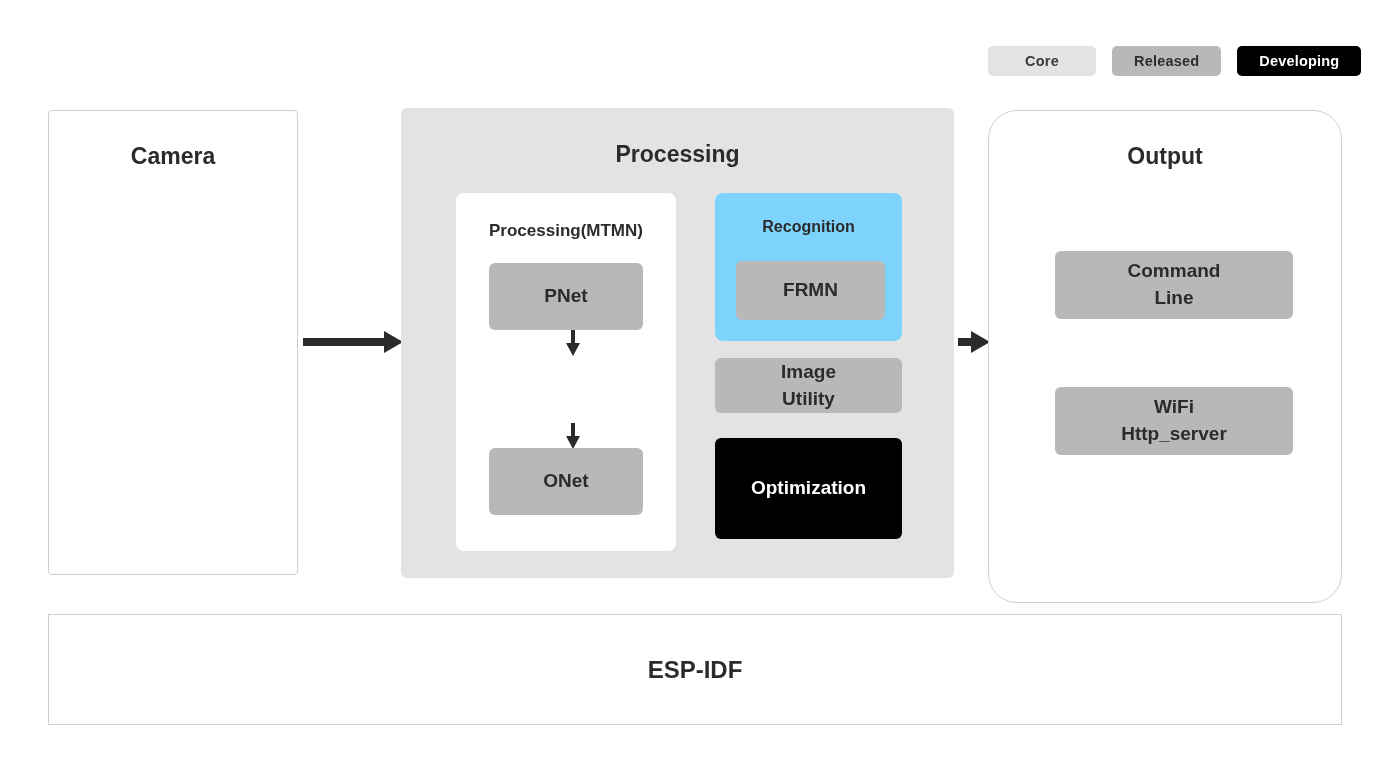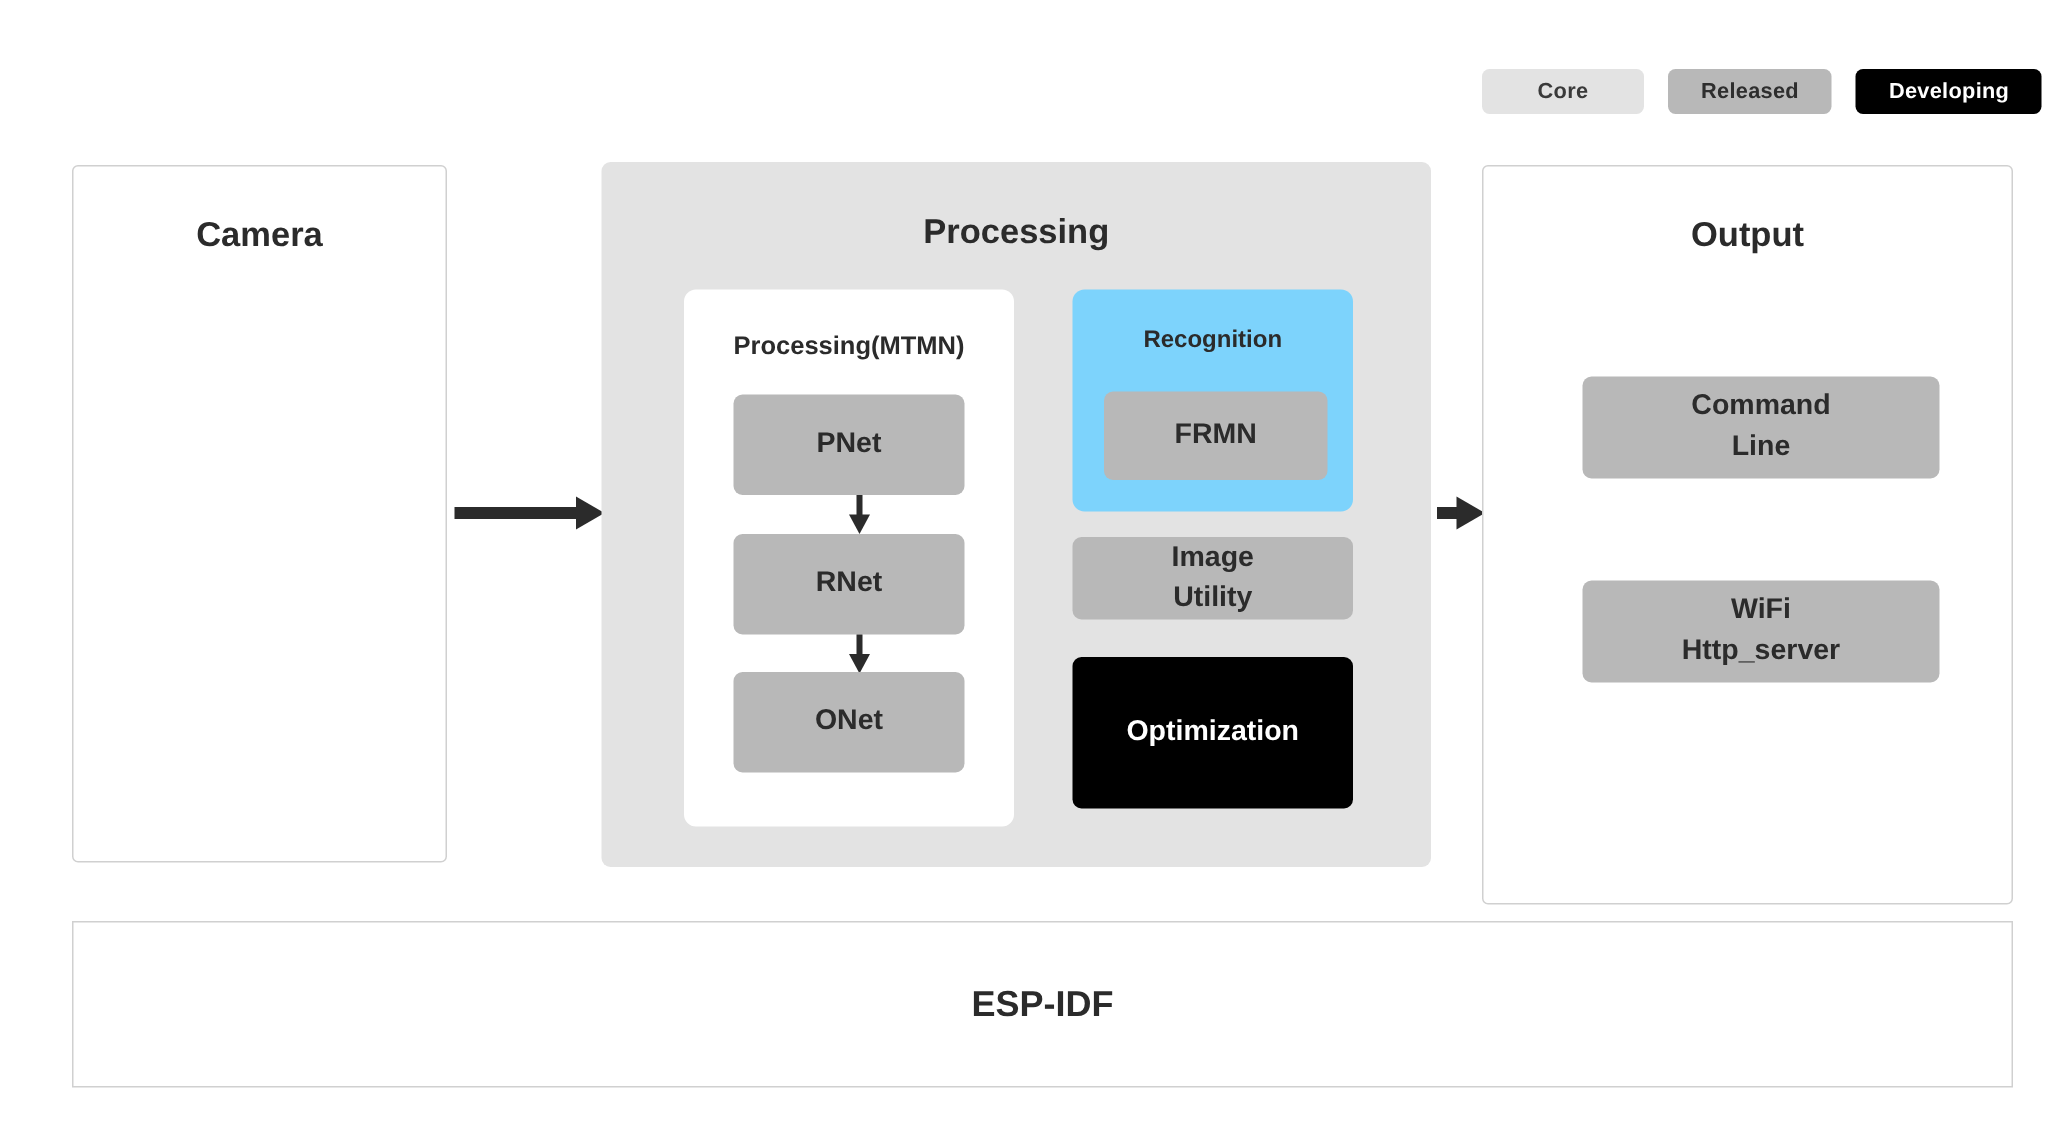--- a/index.html
+++ b/index.html
@@ -57,21 +57,21 @@
     right: 0;
     text-align: center;
     font-size: 23px;
     font-weight: bold;
     color: #2b2b2b;
   }
 
   #input-panel      { left: 48px;  top: 110px; width: 250px; height: 465px; }
   #processing-panel { left: 401px; top: 108px; width: 553px; height: 470px;
                       background: #e3e3e3; border-radius: 6px; }
-  #output-panel     { left: 988px; top: 110px; width: 354px; height: 493px; }
+  #output-panel     { left: 988px; top: 110px; width: 354px; height: 493px; border-radius: 29px; }
 
   #input-panel .panel-title      { top: 32px; }
   #processing-panel .panel-title { top: 33px; }
   #output-panel .panel-title     { top: 32px; }
 
   
   .node {
     position: absolute;
     box-sizing: border-box;
     border-radius: 6px;
@@ -222,21 +222,20 @@
 <div class="panel" id="processing-panel">
   <div class="panel-title">Processing</div>
 
   <div id="detection-card">
     <div class="sub-title">Processing(MTMN)</div>
     <div class="node node-released" id="pnet-node">PNet</div>
     <div class="v-arrow" id="arrow-pnet-rnet">
       <div class="shaft"></div>
       <div class="head"></div>
     </div>
-    <div class="node node-released" id="rnet-node">RNet</div>
     <div class="v-arrow" id="arrow-rnet-onet">
       <div class="shaft"></div>
       <div class="head"></div>
     </div>
     <div class="node node-released" id="onet-node">ONet</div>
   </div>
 
   <div id="recognition-card">
     <div class="sub-title">Recognition</div>
     <div class="node node-released" id="frmn-node">FRMN</div>

